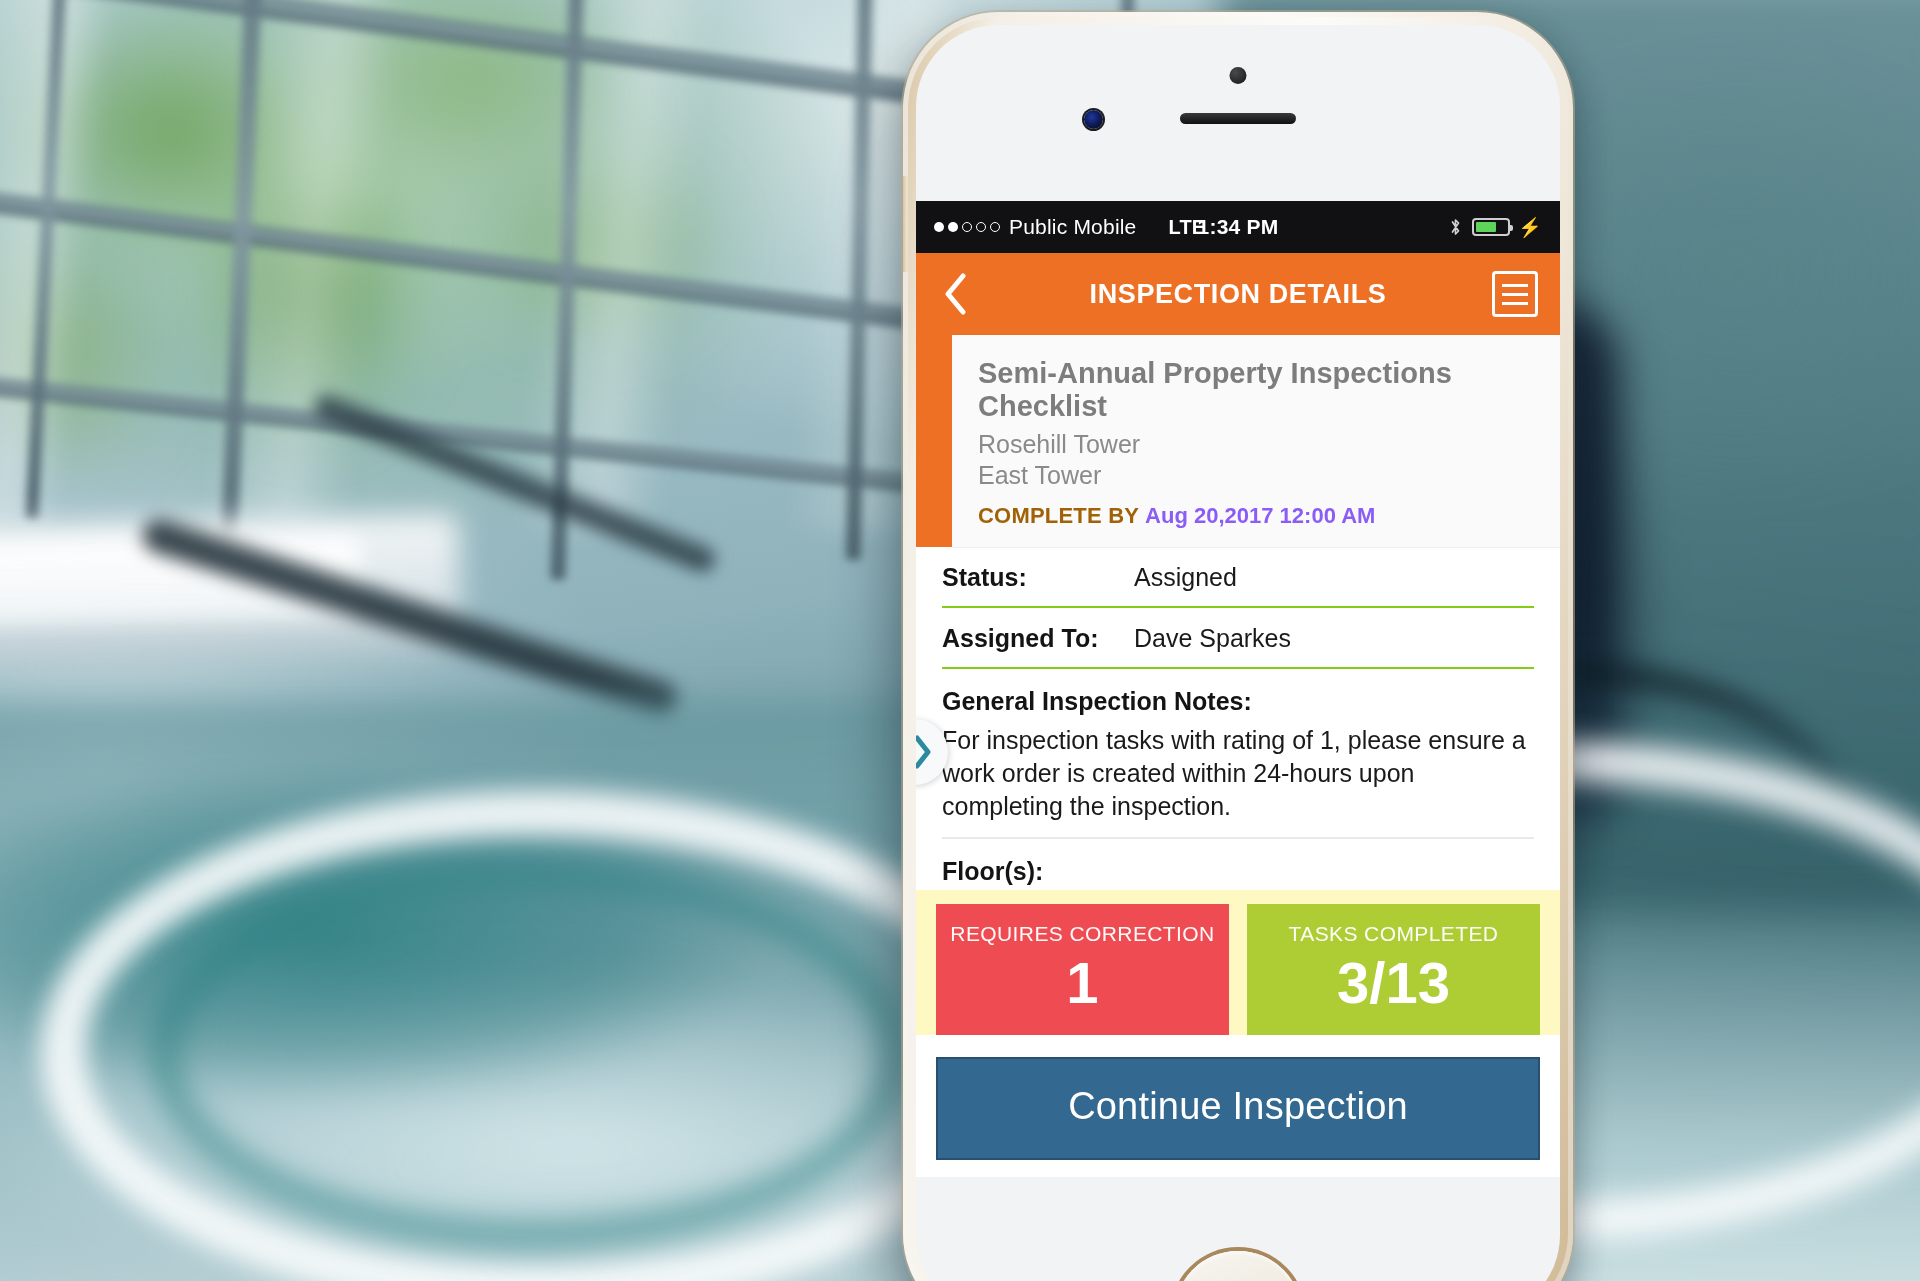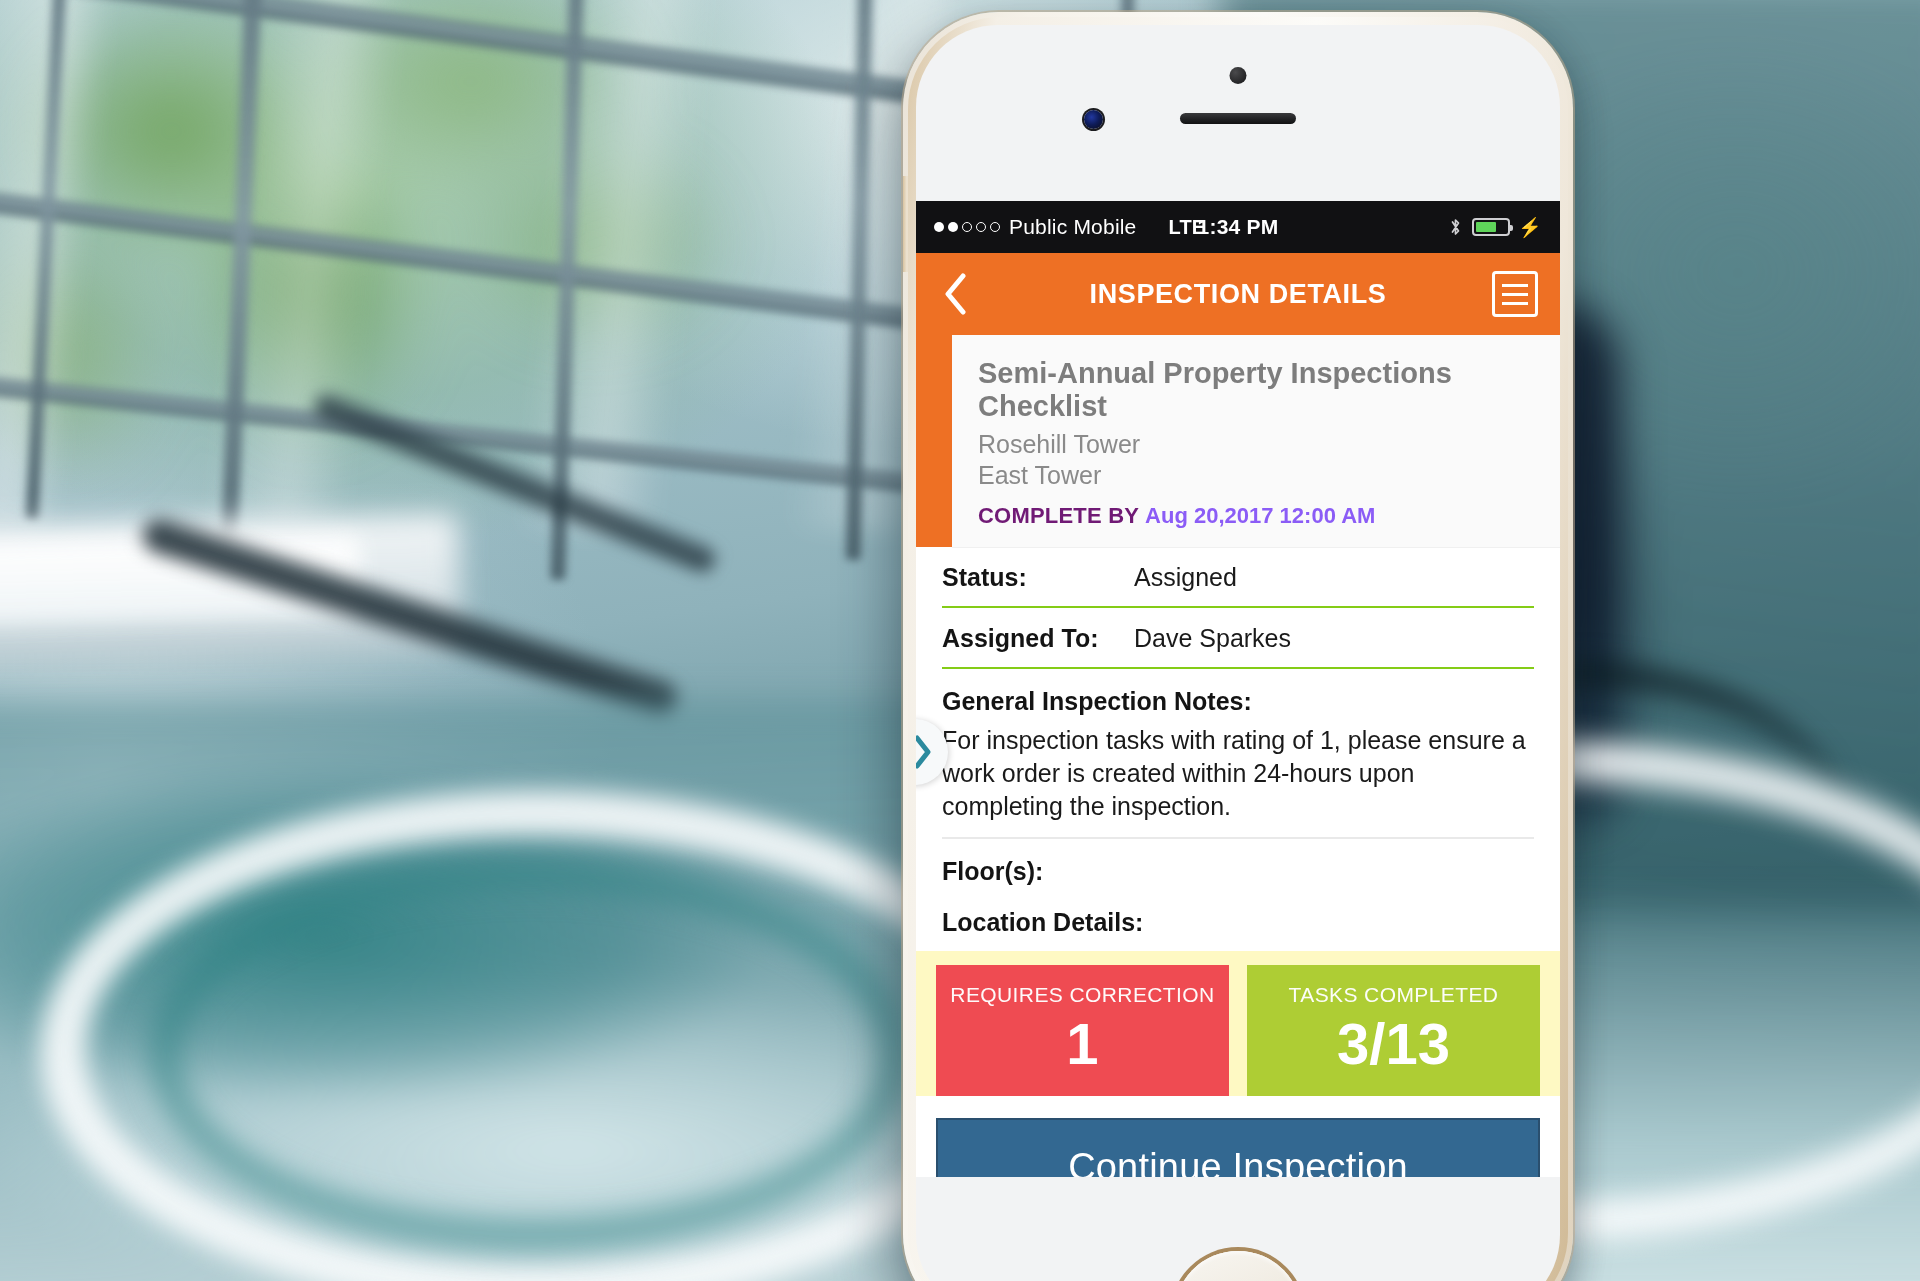--- a/index.html
+++ b/index.html
@@ -556,40 +556,39 @@
             <span></span>
           </div>
         </div>
 
         <div class="orange-band" style="background: rgb(238, 112, 36);">
           <div class="title-card">
             <div class="task-title">Semi-Annual Property Inspections Checklist</div>
             <div class="task-sub">Rosehill Tower</div>
             <div class="task-sub">East Tower</div>
             <div class="due-line">
-              <span class="due-label" style="color: #701a75;">COMPLETE BY</span><span class="due-value">Aug 20,2017  12:00 AM</span>
+              <span class="due-label" style="color: #a16207;">COMPLETE BY</span><span class="due-value">Aug 20,2017  12:00 AM</span>
             </div>
           </div>
         </div>
 
         <div class="details">
           <div class="detail-row">
             <div class="detail-label">Status:</div>
             <div class="detail-value">Assigned</div>
           </div>
           <div class="detail-row">
             <div class="detail-label">Assigned To:</div>
             <div class="detail-value">Dave Sparkes</div>
           </div>
           <div class="notes-block">
             <div class="notes-label">General Inspection Notes:</div>
             <div class="notes-text">For inspection tasks with rating of 1, please ensure a work order is created within 24-hours upon completing the inspection.</div>
           </div>
           <div class="plain-row">Floor(s):</div>
-          <div class="plain-row last">Location Details:</div>
         </div>
 
         <div class="tiles">
           <div class="tile tile-red" style="background: rgb(239, 75, 82);">
             <div class="tile-label">REQUIRES CORRECTION</div>
             <div class="tile-value">1</div>
           </div>
           <div class="tile tile-green" style="background: rgb(174, 205, 52);">
             <div class="tile-label">TASKS COMPLETED</div>
             <div class="tile-value">3/13</div>

